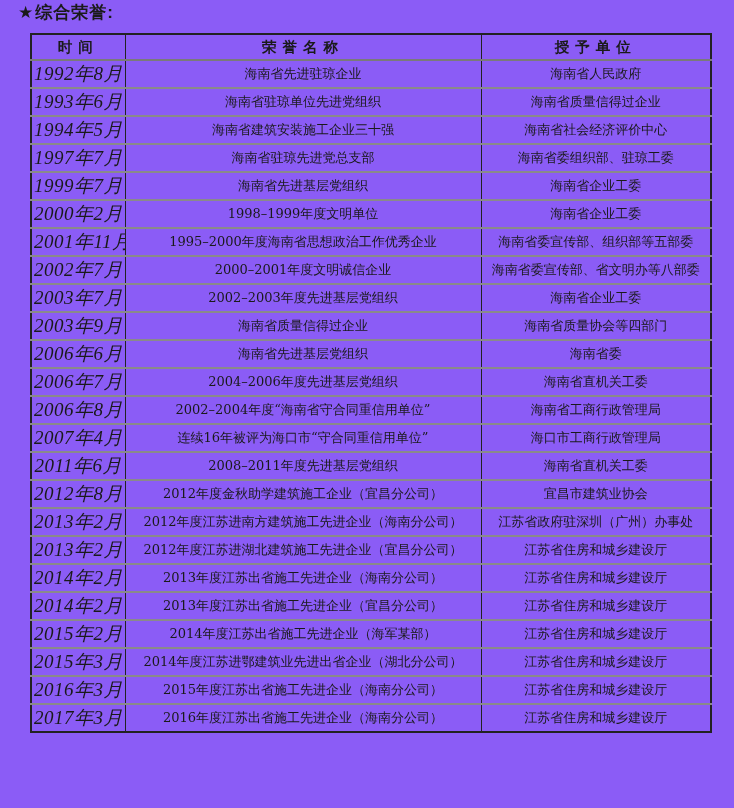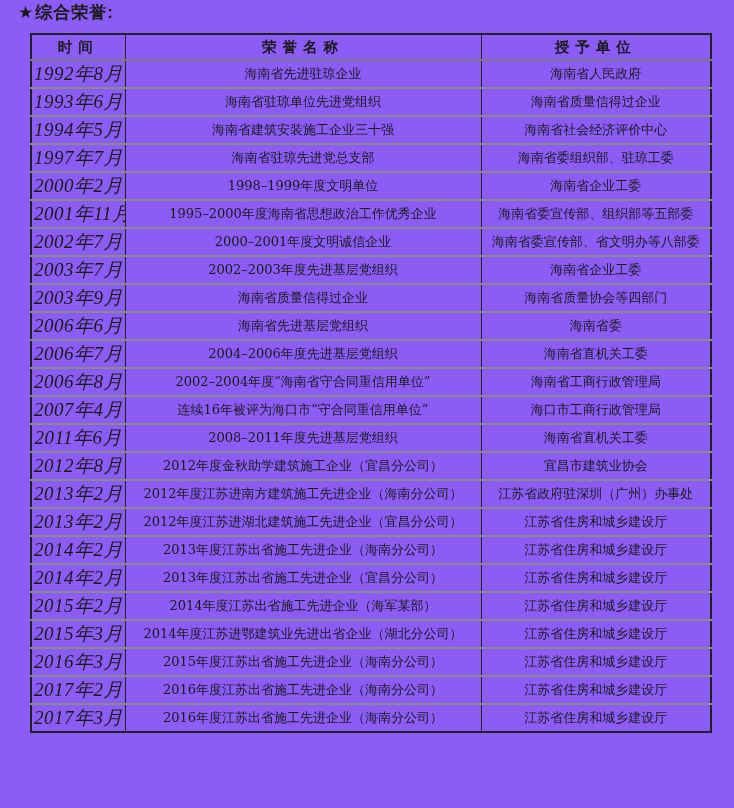--- a/index.html
+++ b/index.html
@@ -117,20 +117,25 @@
           <td class="cell-date">1994年5月</td>
           <td class="cell-honor">海南省建筑安装施工企业三十强</td>
           <td class="cell-unit">海南省社会经济评价中心</td>
         </tr>
         <tr>
           <td class="cell-date">1997年7月</td>
           <td class="cell-honor">海南省驻琼先进党总支部</td>
           <td class="cell-unit">海南省委组织部、驻琼工委</td>
         </tr>
         <tr>
+          <td class="cell-date">1999年7月</td>
+          <td class="cell-honor">海南省先进基层党组织</td>
+          <td class="cell-unit">海南省企业工委</td>
+        </tr>
+        <tr>
           <td class="cell-date">2000年2月</td>
           <td class="cell-honor">1998–1999年度文明单位</td>
           <td class="cell-unit">海南省企业工委</td>
         </tr>
         <tr>
           <td class="cell-date">2001年11月</td>
           <td class="cell-honor">1995–2000年度海南省思想政治工作优秀企业</td>
           <td class="cell-unit">海南省委宣传部、组织部等五部委</td>
         </tr>
         <tr>
@@ -207,25 +212,20 @@
           <td class="cell-date">2015年3月</td>
           <td class="cell-honor">2014年度江苏进鄂建筑业先进出省企业（湖北分公司）</td>
           <td class="cell-unit">江苏省住房和城乡建设厅</td>
         </tr>
         <tr>
           <td class="cell-date">2016年3月</td>
           <td class="cell-honor">2015年度江苏出省施工先进企业（海南分公司）</td>
           <td class="cell-unit">江苏省住房和城乡建设厅</td>
         </tr>
         <tr>
-          <td class="cell-date">2017年2月</td>
-          <td class="cell-honor">2016年度江苏出省施工先进企业（海南分公司）</td>
-          <td class="cell-unit">江苏省住房和城乡建设厅</td>
-        </tr>
-        <tr>
           <td class="cell-date">2017年3月</td>
           <td class="cell-honor">2016年度江苏出省施工先进企业（海南分公司）</td>
           <td class="cell-unit">江苏省住房和城乡建设厅</td>
         </tr>
       </tbody>
   </table>
 
 </div>
 
 </body></html>

